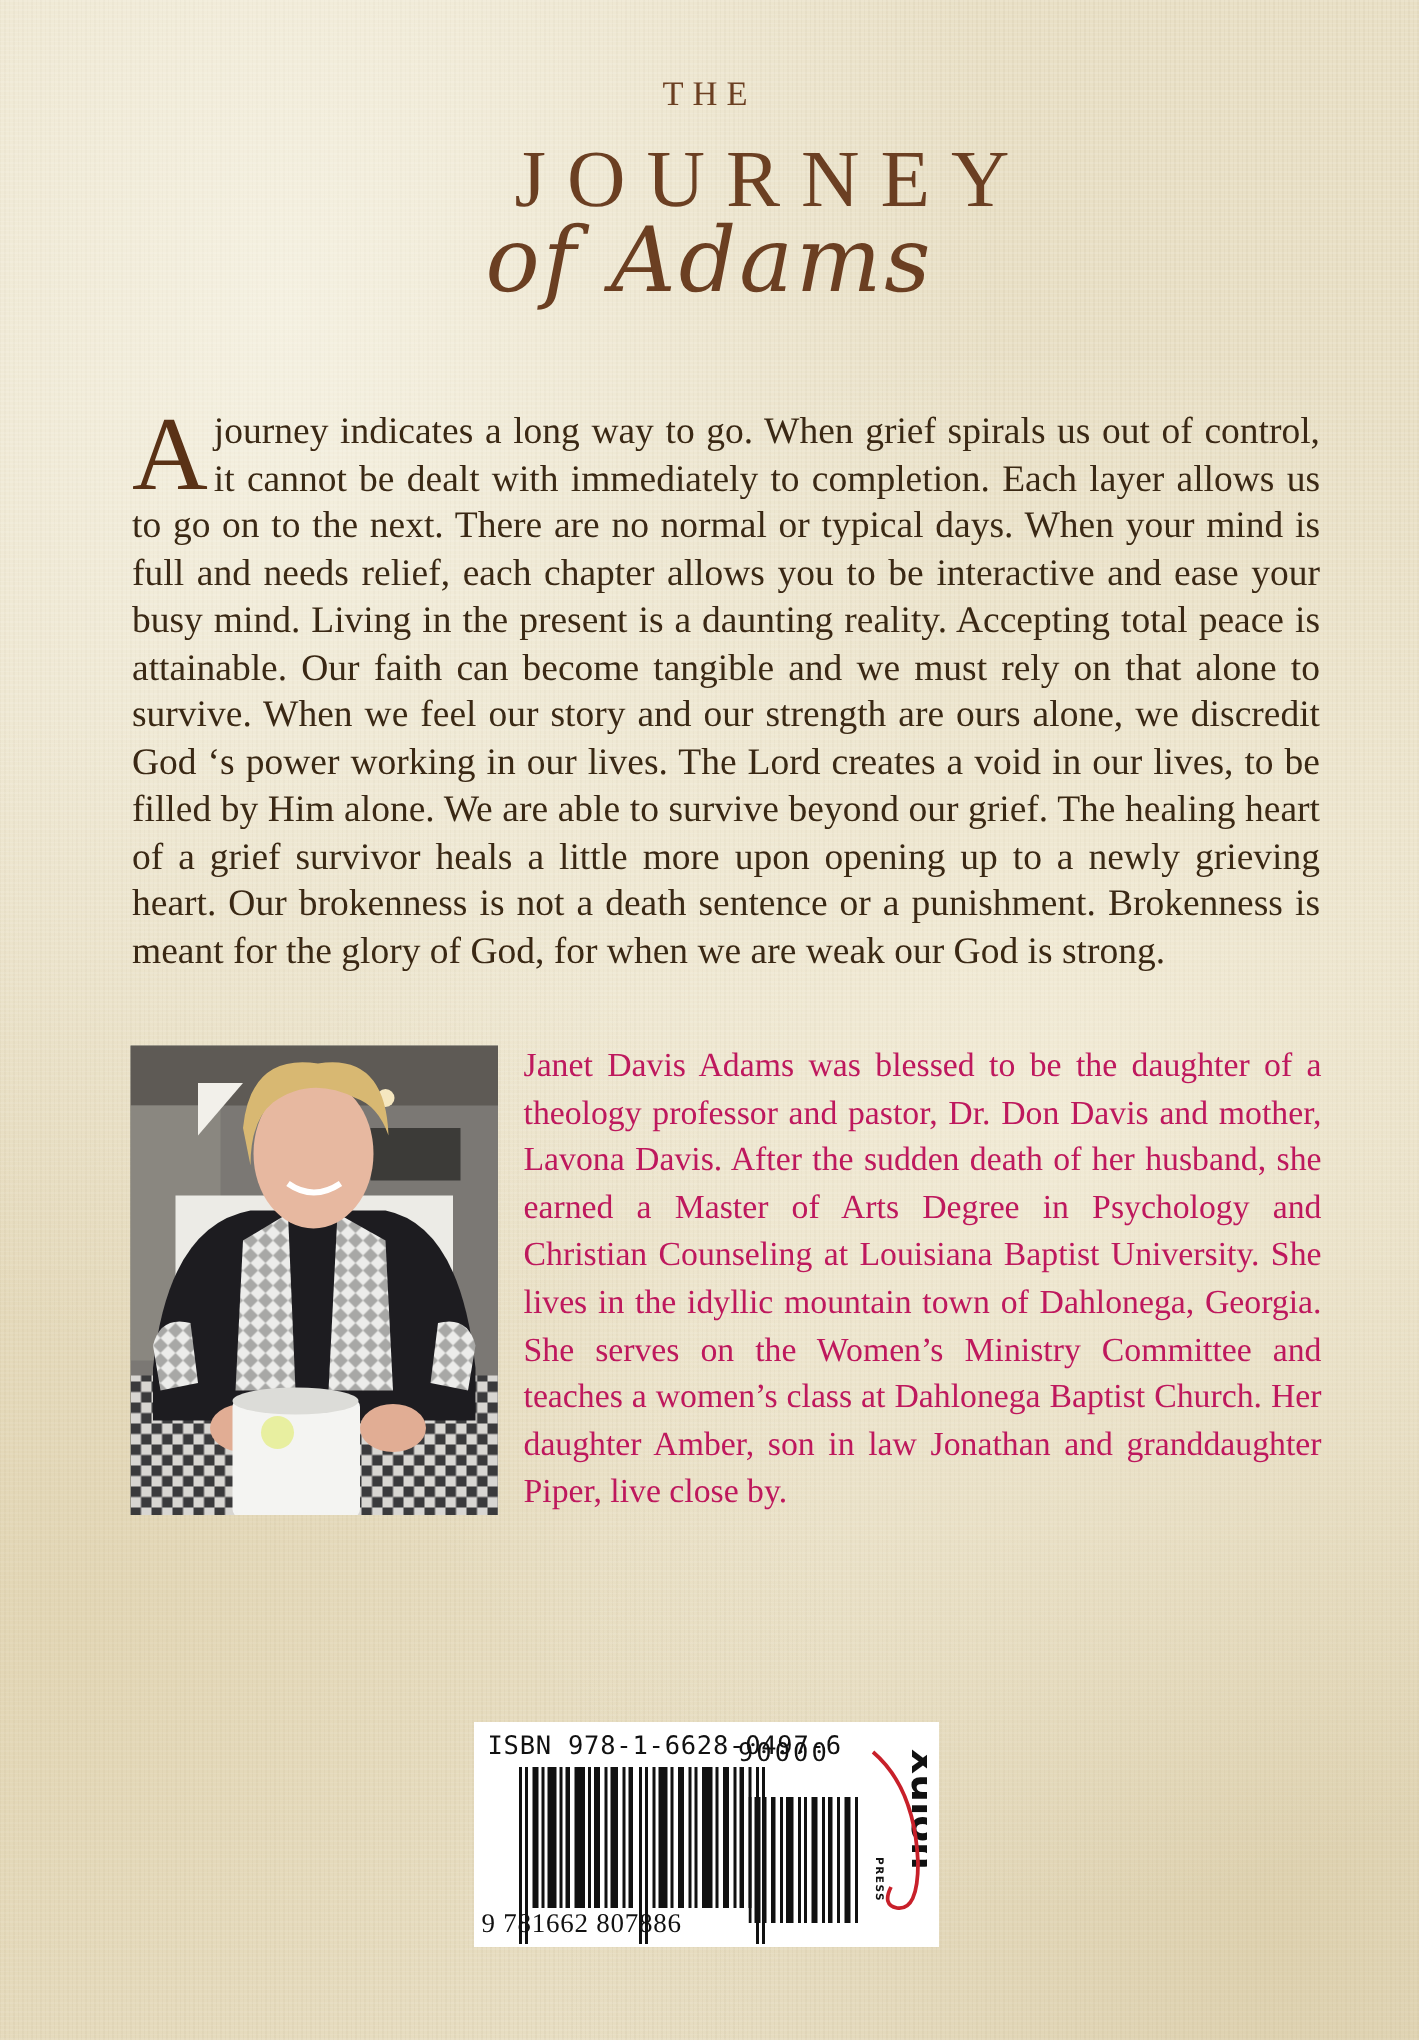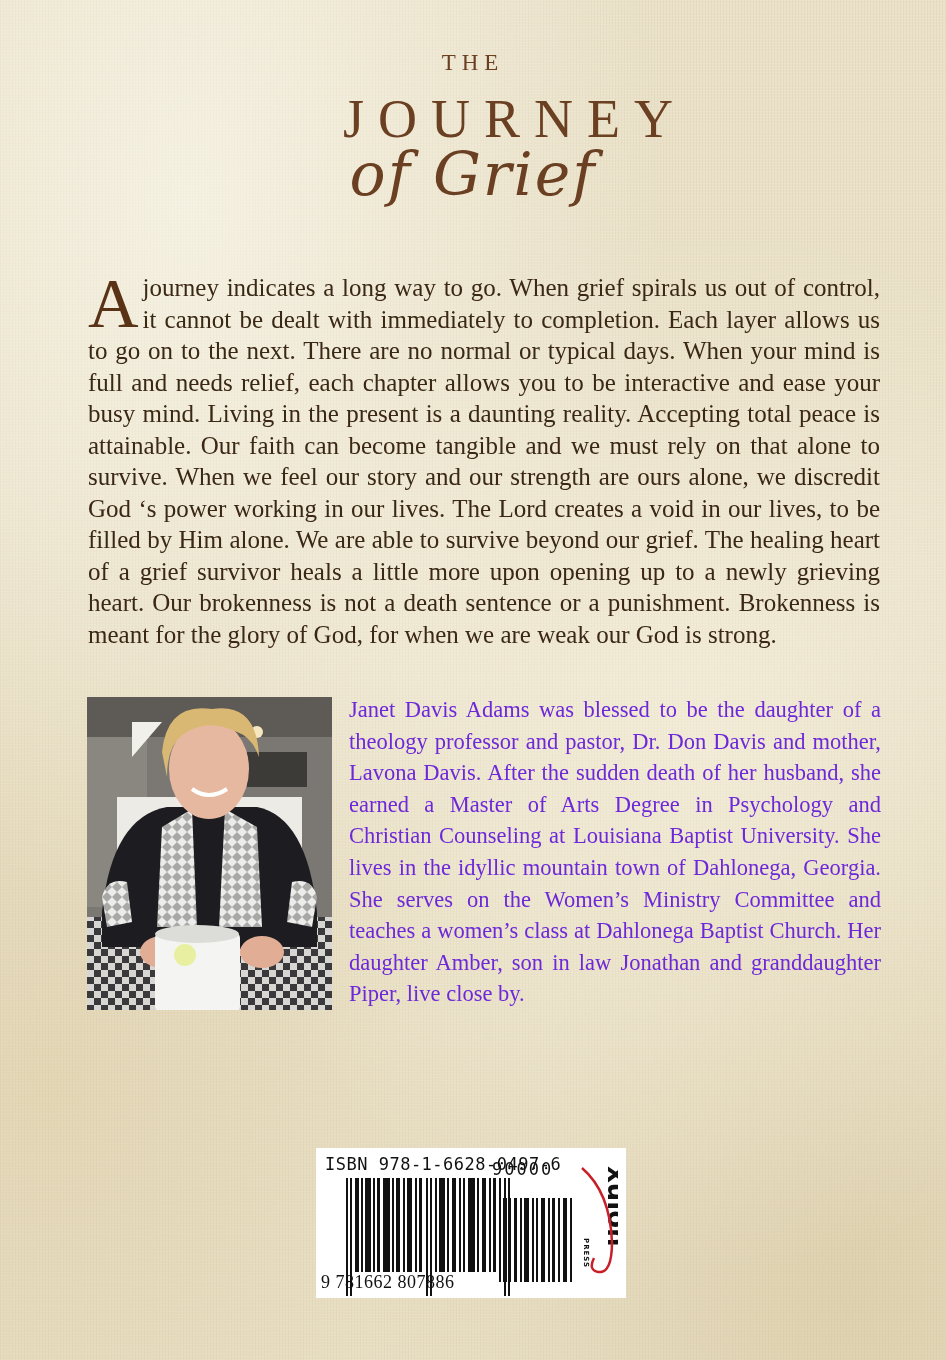--- a/index.html
+++ b/index.html
@@ -36,21 +36,21 @@
   .drop-cap {
     float: left; font-size: 70px; line-height: 56px; margin: 4px 4px 0 0;
     color: #5a3216; font-weight: normal;
   }
   .photo {
     position: absolute; left: 87px; top: 697px; width: 245px; height: 313px;
     overflow: hidden; background: #6c6a66;
   }
   .bio {
     position: absolute; left: 349px; top: 694px; width: 532px;
-    font-size: 22.5px; line-height: 31.6px; text-align: justify; color: #6d28d9;
+    font-size: 22.5px; line-height: 31.6px; text-align: justify; color: #be185d;
   }
   .barcode-label {
     position: absolute; left: 316px; top: 1148px; width: 310px; height: 150px;
     background: #ffffff;
   }
   .isbn-text {
     position: absolute; left: 9px; top: 6px;
     font-family: "DejaVu Sans Mono", monospace; font-size: 17px; color: #111; letter-spacing: 0.5px;
   }
   .price-text {
@@ -65,21 +65,21 @@
   .bars-addon { position: absolute; left: 183px; top: 50px; width: 75px; height: 84px; }
   .publisher-logo { position: absolute; left: 262px; top: 14px; width: 40px; height: 120px; }
 </style>
 </head>
 <body>
 
 <div>
 
   <div class="title-the">THE</div>
   <div class="title-journey">JOURNEY</div>
-  <div class="title-grief">of Grief</div>
+  <div class="title-grief">of Adams</div>
 
   <div class="intro">
     <span class="drop-cap">A</span><span> journey indicates a long way to go. When grief spirals us out of control, it cannot be dealt with immediately to completion. Each layer allows us to go on to the next. There are no normal or typical days. When your mind is full and needs relief, each chapter allows you to be interactive and ease your busy mind. Living in the present is a daunting reality. Accepting total peace is attainable. Our faith can become tangible and we must rely on that alone to survive. When we feel our story and our strength are ours alone, we discredit God ‘s power working in our lives. The Lord creates a void in our lives, to be filled by Him alone. We are able to survive beyond our grief. The healing heart of a grief survivor heals a little more upon opening up to a newly grieving heart. Our brokenness is not a death sentence or a punishment. Brokenness is meant for the glory of God, for when we are weak our God is strong.</span>
   </div>
 
   <div class="photo">
     <svg width="245" height="313" viewBox="0 0 245 313">
       <defs>
         <pattern id="check" width="14" height="14" patternUnits="userSpaceOnUse">
           <rect width="14" height="14" fill="#d8d6d2"></rect>

